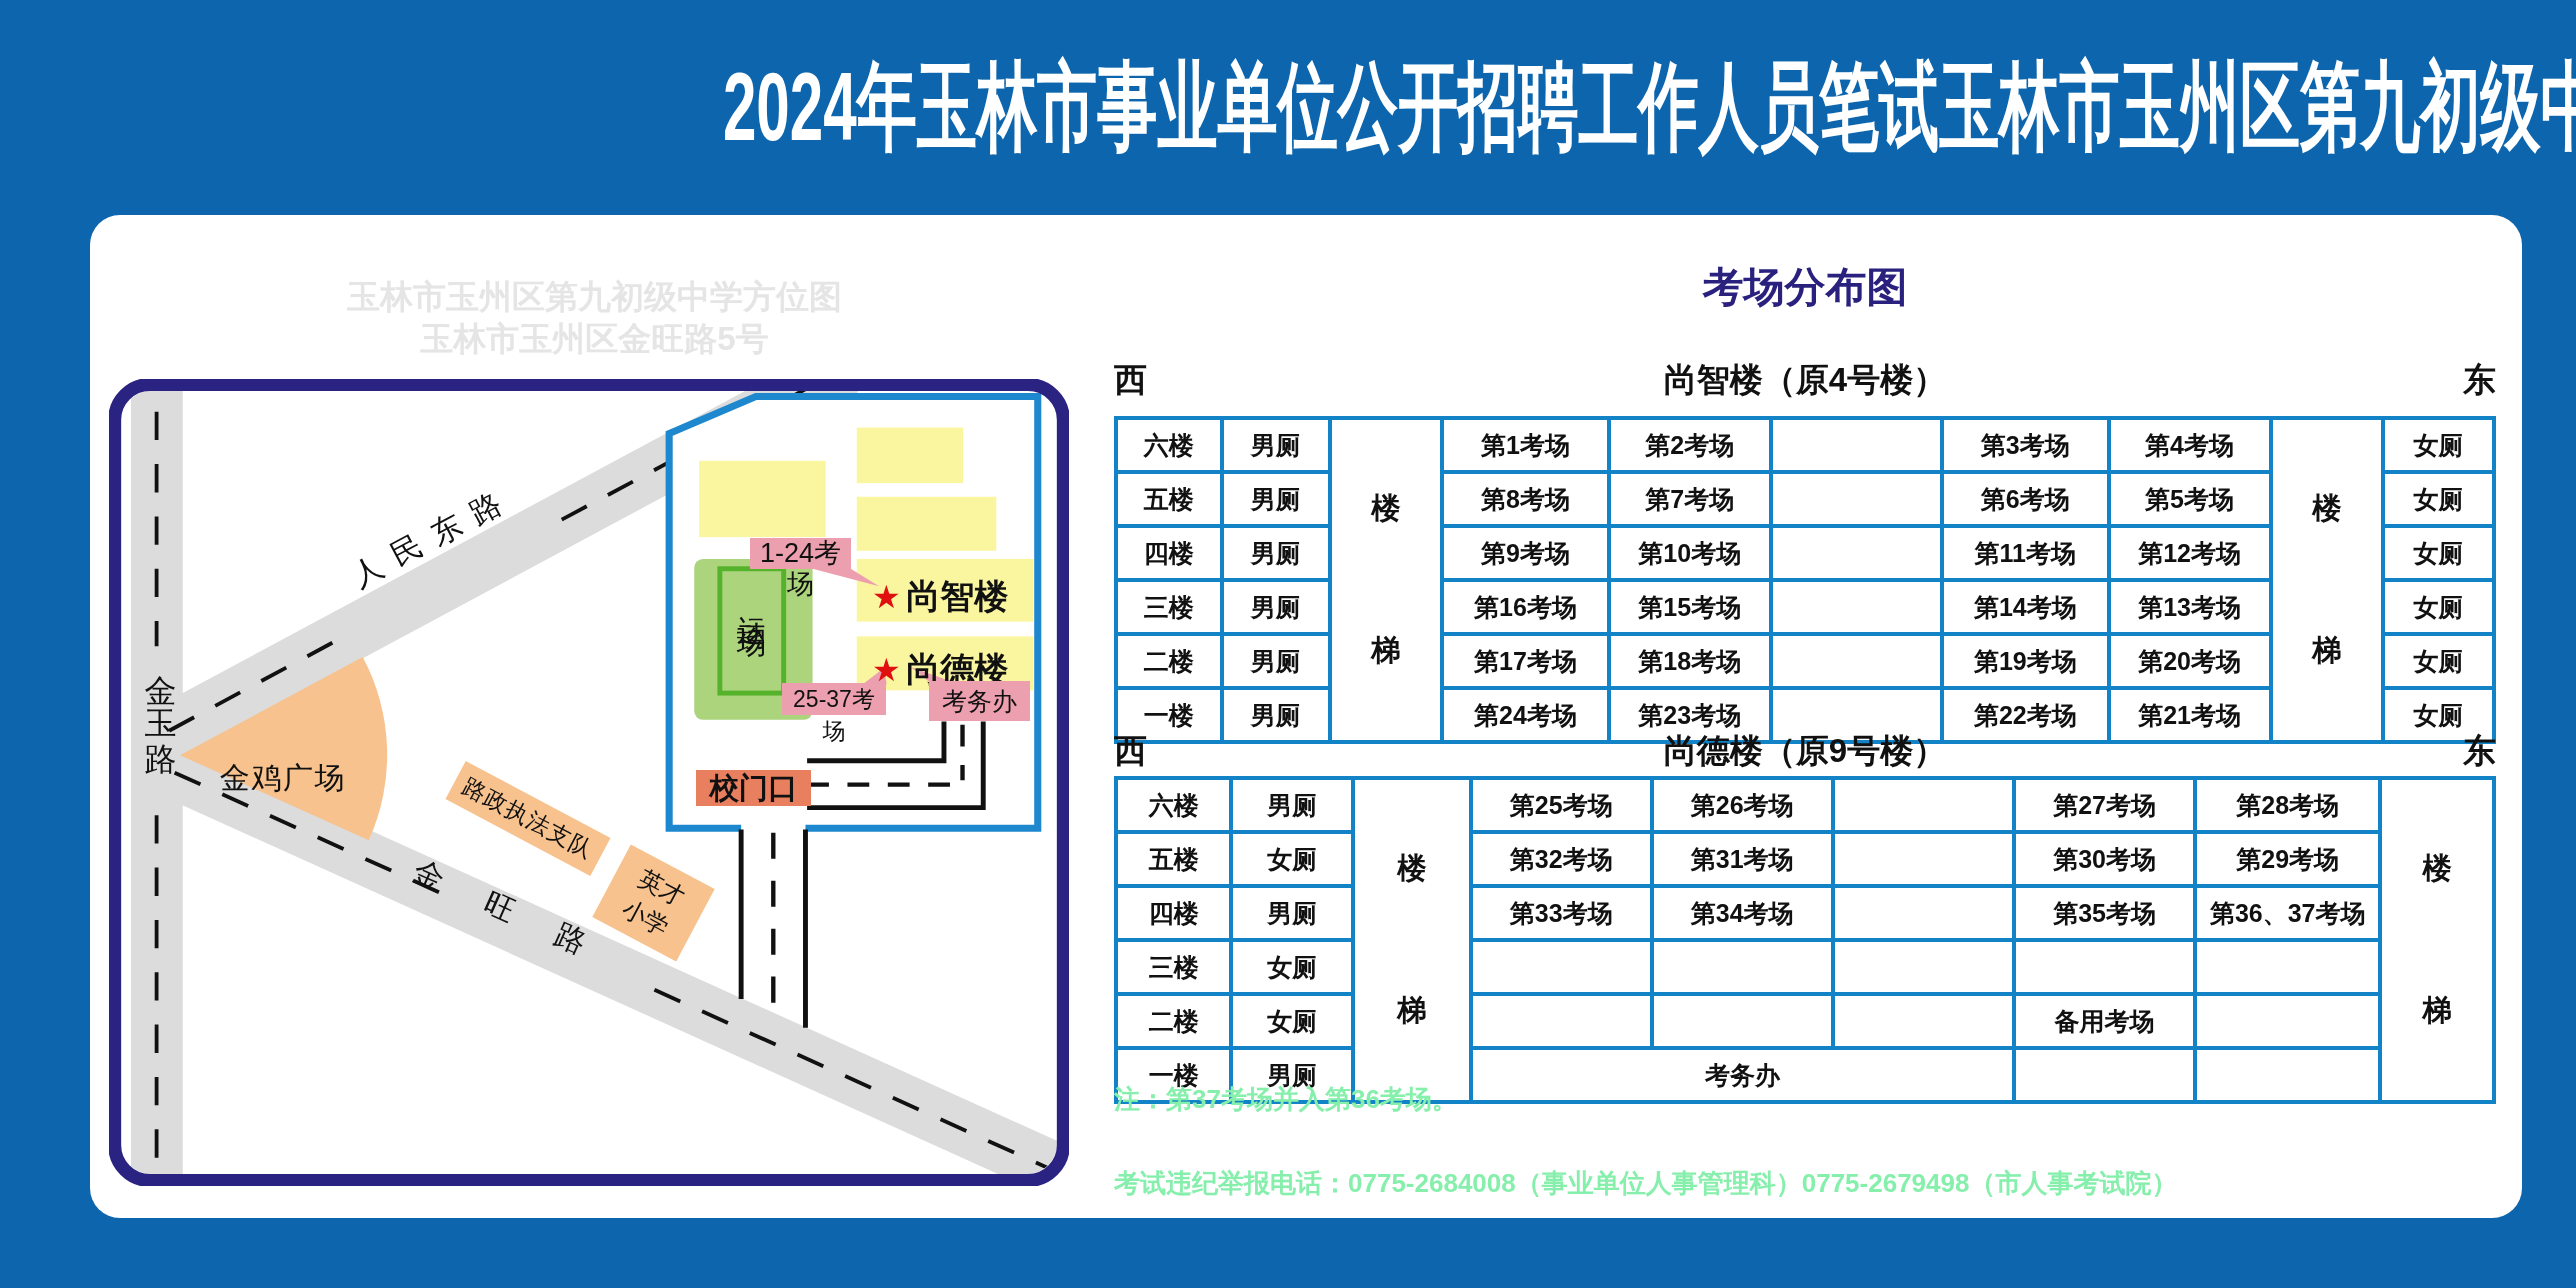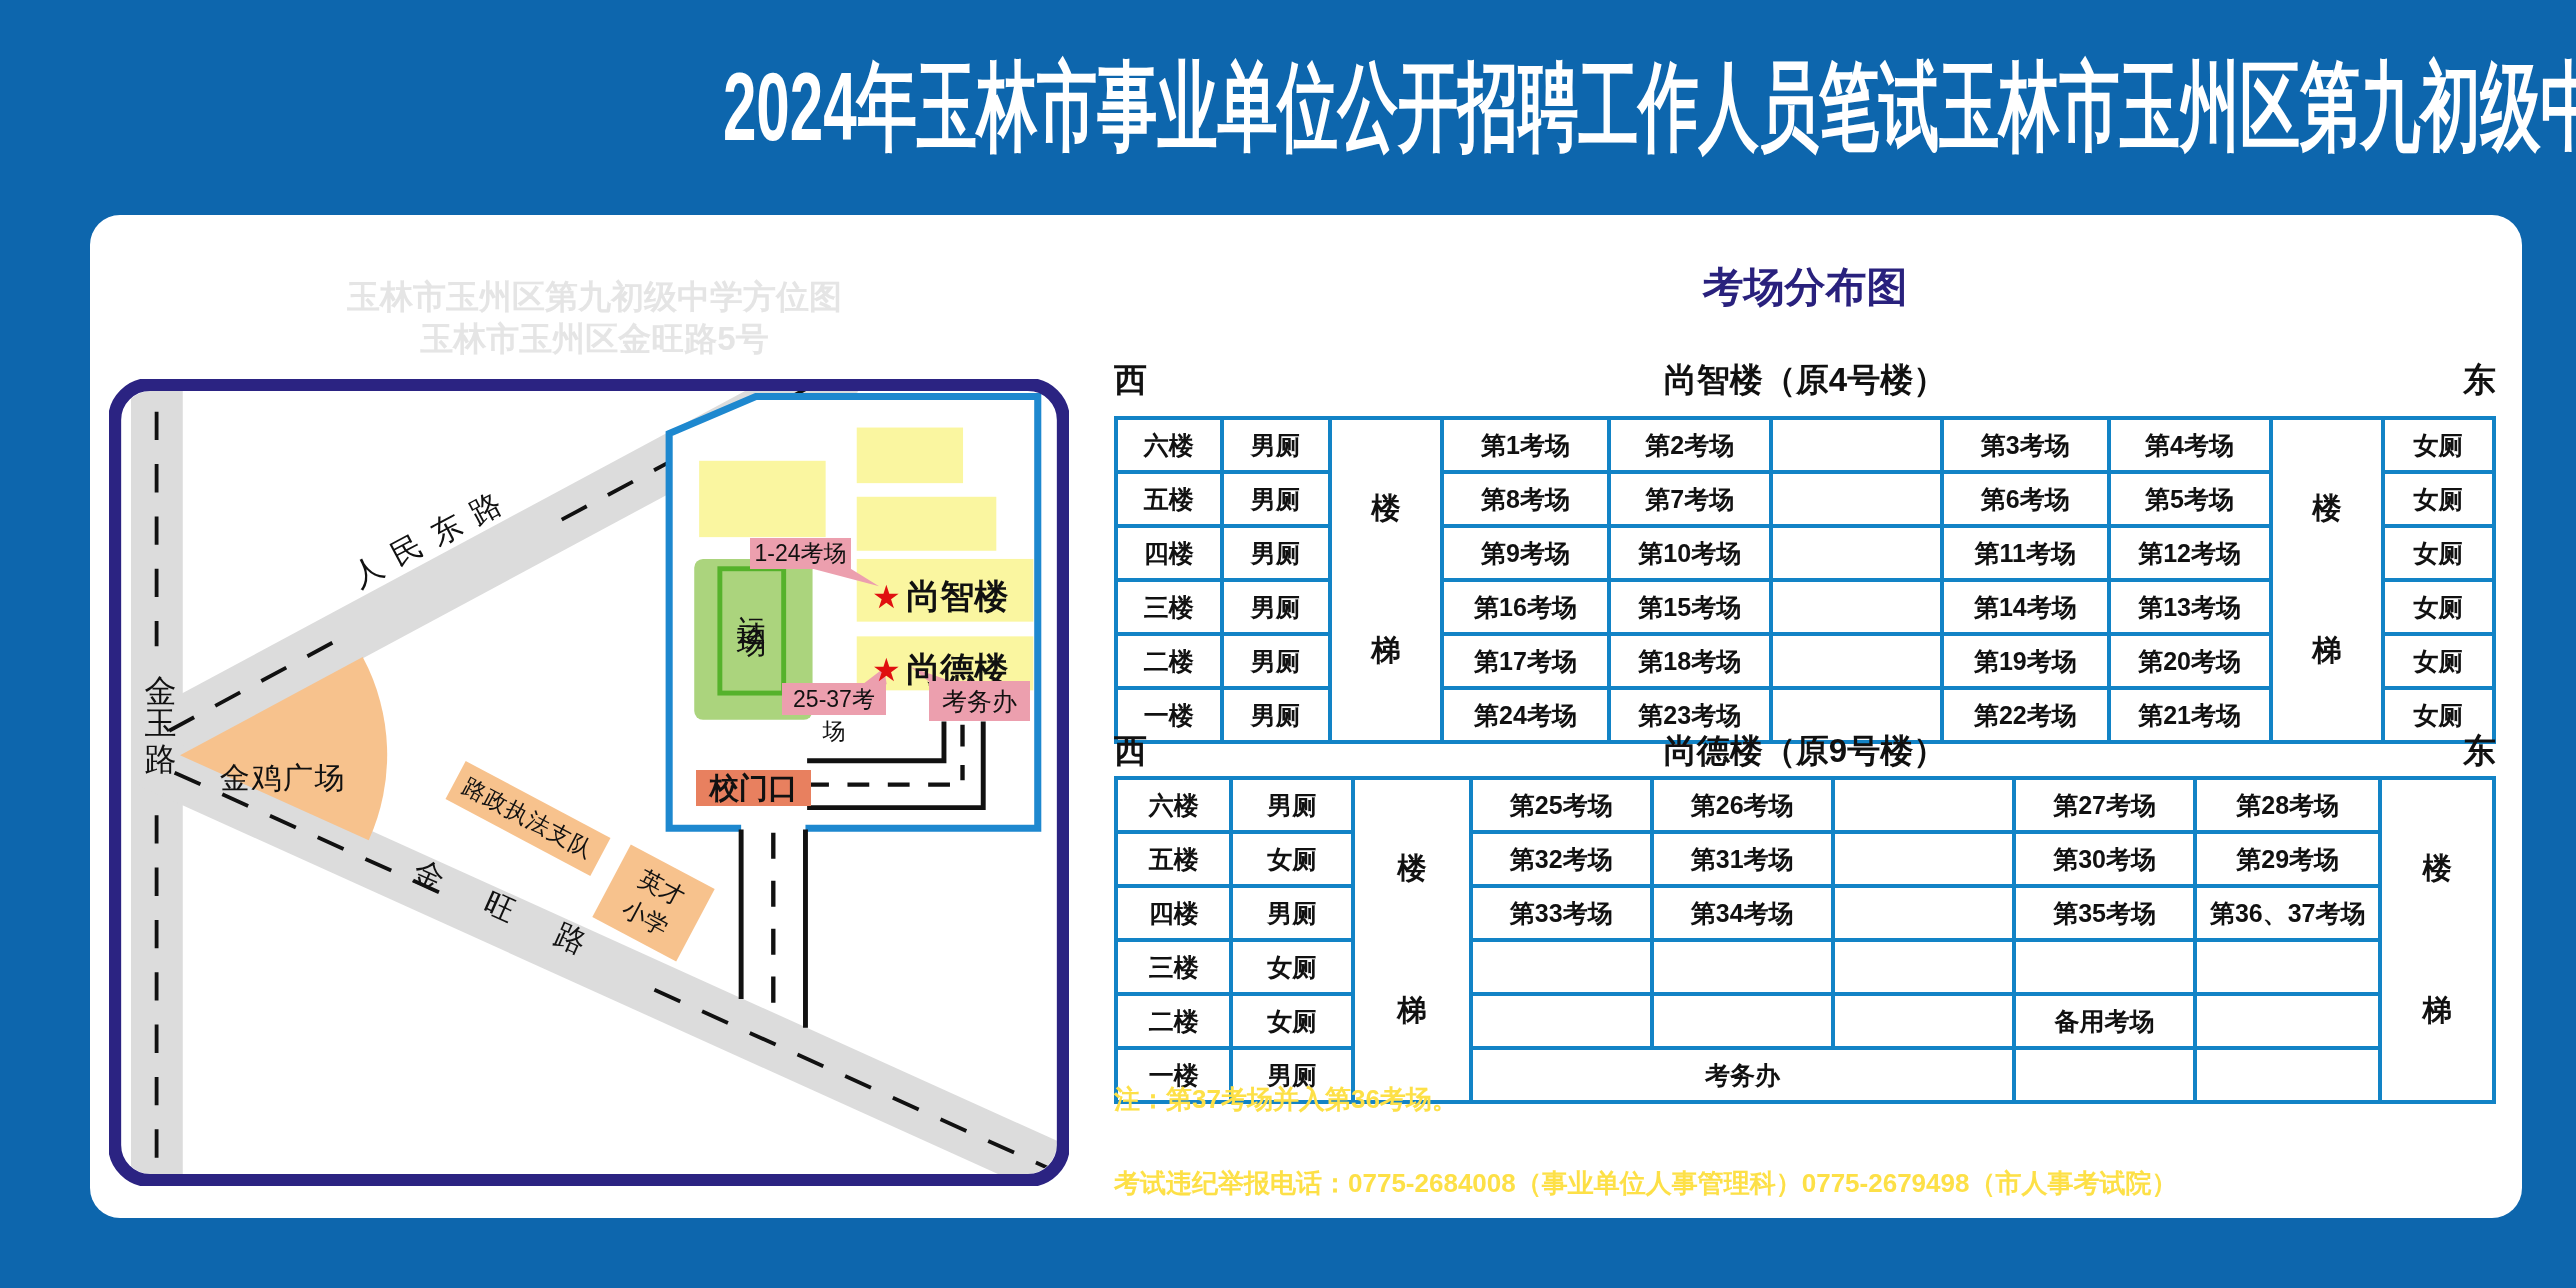--- a/index.html
+++ b/index.html
@@ -28,40 +28,40 @@
              font-size:29.4px;letter-spacing:6.5px;}
   .orangebox{position:absolute;background:#f7c28d;color:#111;display:flex;align-items:center;justify-content:center;}
   .lbl-luzheng{left:446px;top:797px;width:164px;height:43px;font-size:23px;letter-spacing:1.1px;transform:rotate(28deg);}
   .lbl-yingcai{left:606px;top:862px;width:95px;height:82px;transform:rotate(28deg);}
   .lbl-yingcai span{display:block;width:55px;text-align:center;font-size:24px;line-height:1.4;}
   .bld{position:absolute;display:flex;align-items:center;justify-content:flex-start;gap:5.5px;white-space:nowrap;}
   .bld .star{color:#e01010;font-size:32px;line-height:1;}
   .bld .bname{color:#111;font-size:34px;font-weight:bold;}
   .bld-zhi{left:872px;top:574px;} .bld-de{left:872px;top:647px;}
   .pinkbox{position:absolute;background:#ec9fae;color:#111;text-align:center;}
-  .lbl-r124{left:750px;top:538px;width:101px;height:30.5px;line-height:30.5px;font-size:23px;}
+  .lbl-r124{left:750px;top:538px;width:101px;height:30.5px;line-height:30.5px;font-size:27px;}
   .lbl-r2537{left:782px;top:683px;width:104px;height:32px;line-height:32px;font-size:23px;}
   .lbl-kwb{left:929px;top:681px;width:101px;height:40px;line-height:40px;font-size:25px;}
   .lbl-gate{position:absolute;left:696px;top:770px;width:115px;height:36px;line-height:36px;
             background:#e8805f;color:#111;text-align:center;font-size:29.4px;font-weight:bold;}
   
   .dist{position:absolute;left:1114px;top:8px;width:1382px;height:1288px;}
   .dist-title{position:absolute;top:252px;width:100%;text-align:center;color:#29217d;
               font-size:41px;font-weight:bold;}
   .bheader{position:absolute;width:100%;display:flex;justify-content:space-between;align-items:center;
            font-size:33px;font-weight:bold;color:#111;}
   .bh1{top:353px;height:38px;} .bh2{top:724px;height:38px;}
   table.rooms{position:absolute;left:0;width:1382px;border-collapse:collapse;table-layout:fixed;}
   .t1{top:408px;} .t2{top:768px;}
   table.rooms td{border:4.4px solid #1283c6;text-align:center;vertical-align:middle;
                  font-size:25px;font-weight:bold;color:#111;height:50px;padding:0;overflow:hidden;}
   .stairwrap{height:284px;display:flex;flex-direction:column;justify-content:space-around;
              align-items:center;font-size:29.4px;font-weight:bold;}
   
-  .note{position:absolute;left:1114px;color:#fde047;font-weight:bold;font-size:26px;white-space:nowrap;}
+  .note{position:absolute;left:1114px;color:#86efac;font-weight:bold;font-size:26px;white-space:nowrap;}
   .n1{top:1082px;} .n2{top:1123px;} .n3{top:1166px;}
 </style>
 </head>
 <body>
 
 <div class="poster">
 
   <div class="banner">
     <span>2024年玉林市事业单位公开招聘工作人员笔试玉林市玉州区第九初级中学考点考场示意图</span>
   </div>

